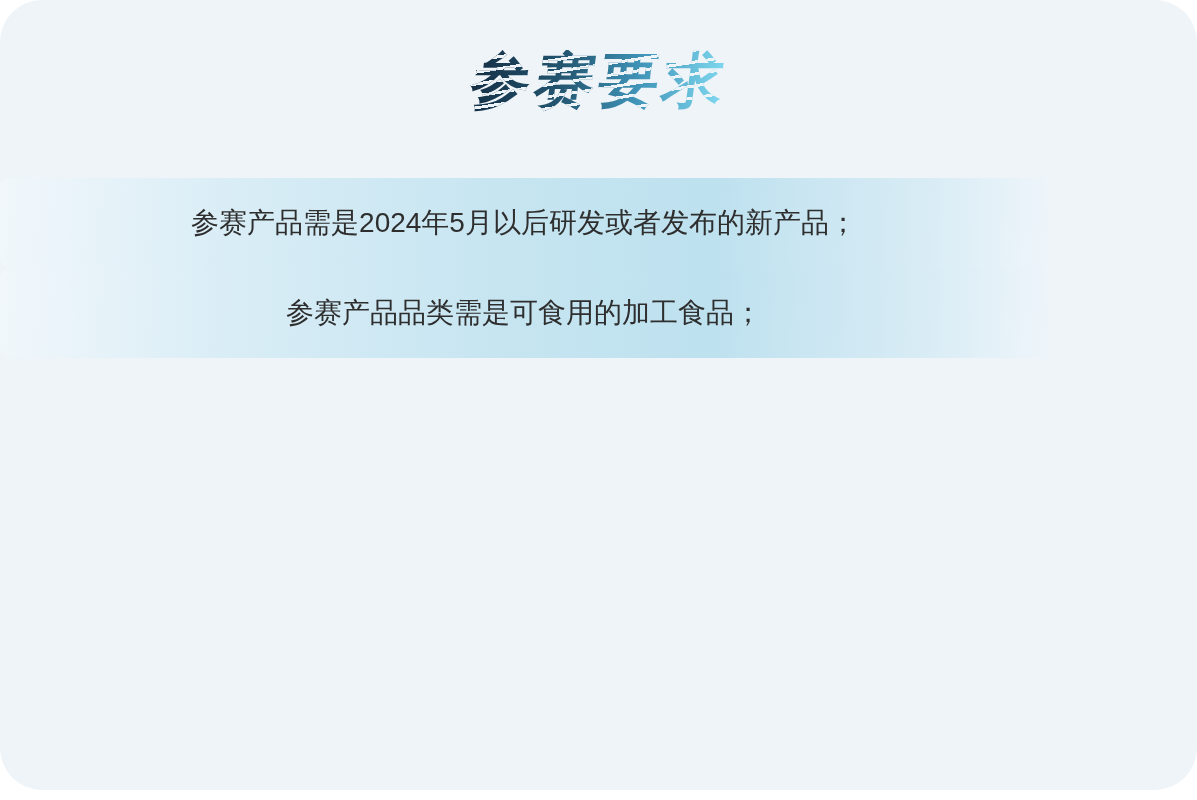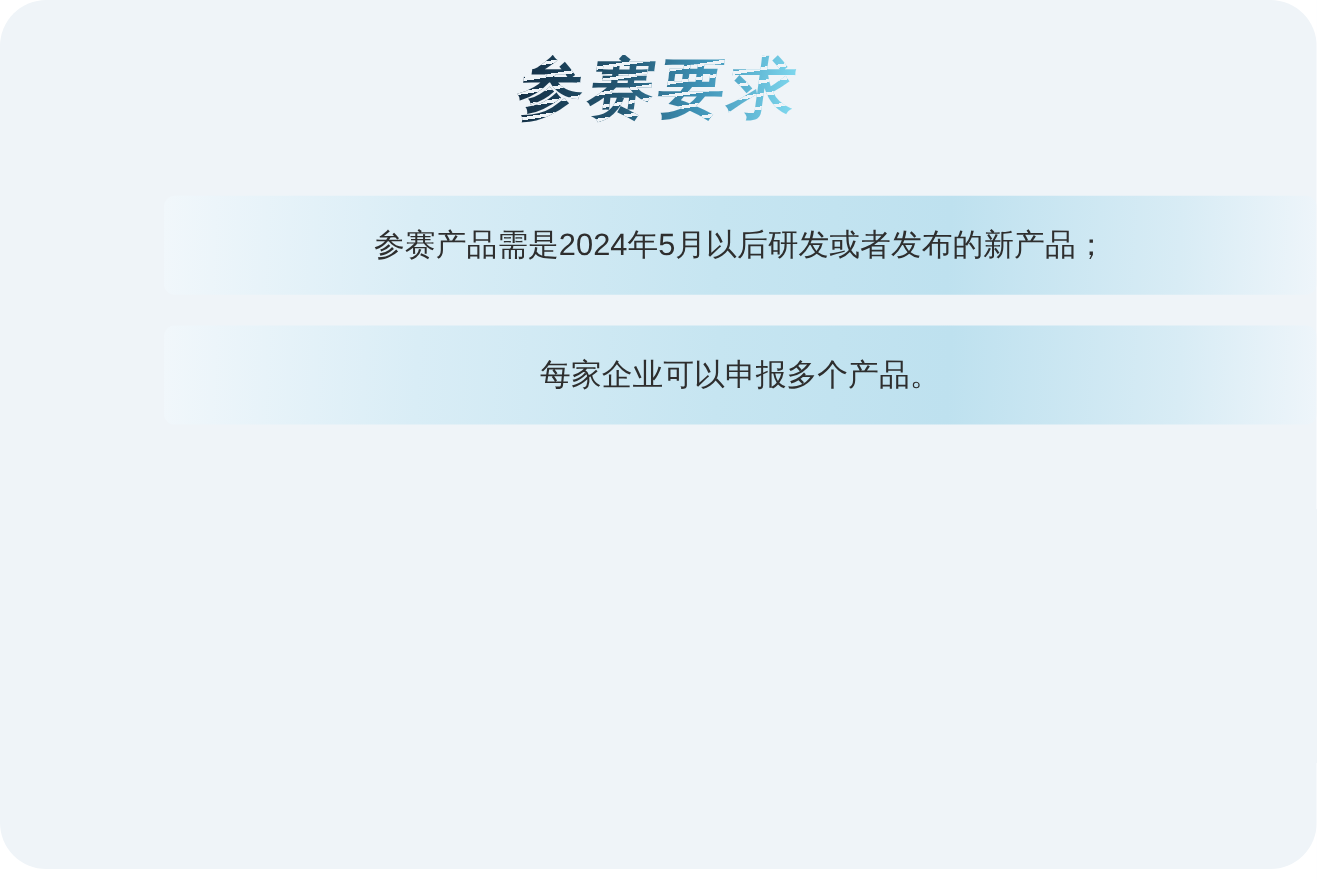--- a/index.html
+++ b/index.html
@@ -45,22 +45,21 @@
         var(--title-g3, #82dbf1) 100%);
     -webkit-background-clip: text;
     background-clip: text;
     color: transparent;
     -webkit-text-fill-color: transparent;
   }
   .cards {
     margin-top: 66px;
     display: flex;
     flex-direction: column;
-    align-items: flex-end;
-    gap: 28px;
+    align-items: flex-start;
   }
   .card {
     width: 1048px;
     min-height: 90px;
     box-sizing: border-box;
     padding: 10px 40px;
     border-radius: 10px;
     display: flex;
     align-items: center;
     justify-content: center;
@@ -85,16 +84,16 @@
 
 <div class="canvas">
   <div class="title-wrap">
     <h1 class="page-title">参赛要求</h1>
   </div>
   <div class="cards">
     <div class="card">
       <div class="card-text">参赛产品需是2024年5月以后研发或者发布的新产品；</div>
     </div>
     <div class="card">
-      <div class="card-text">每家企业可以申报多个产品。</div>
+      <div class="card-text">参赛产品品类需是可食用的加工食品；</div>
     </div>
   </div>
 </div>
 
 </body></html>

